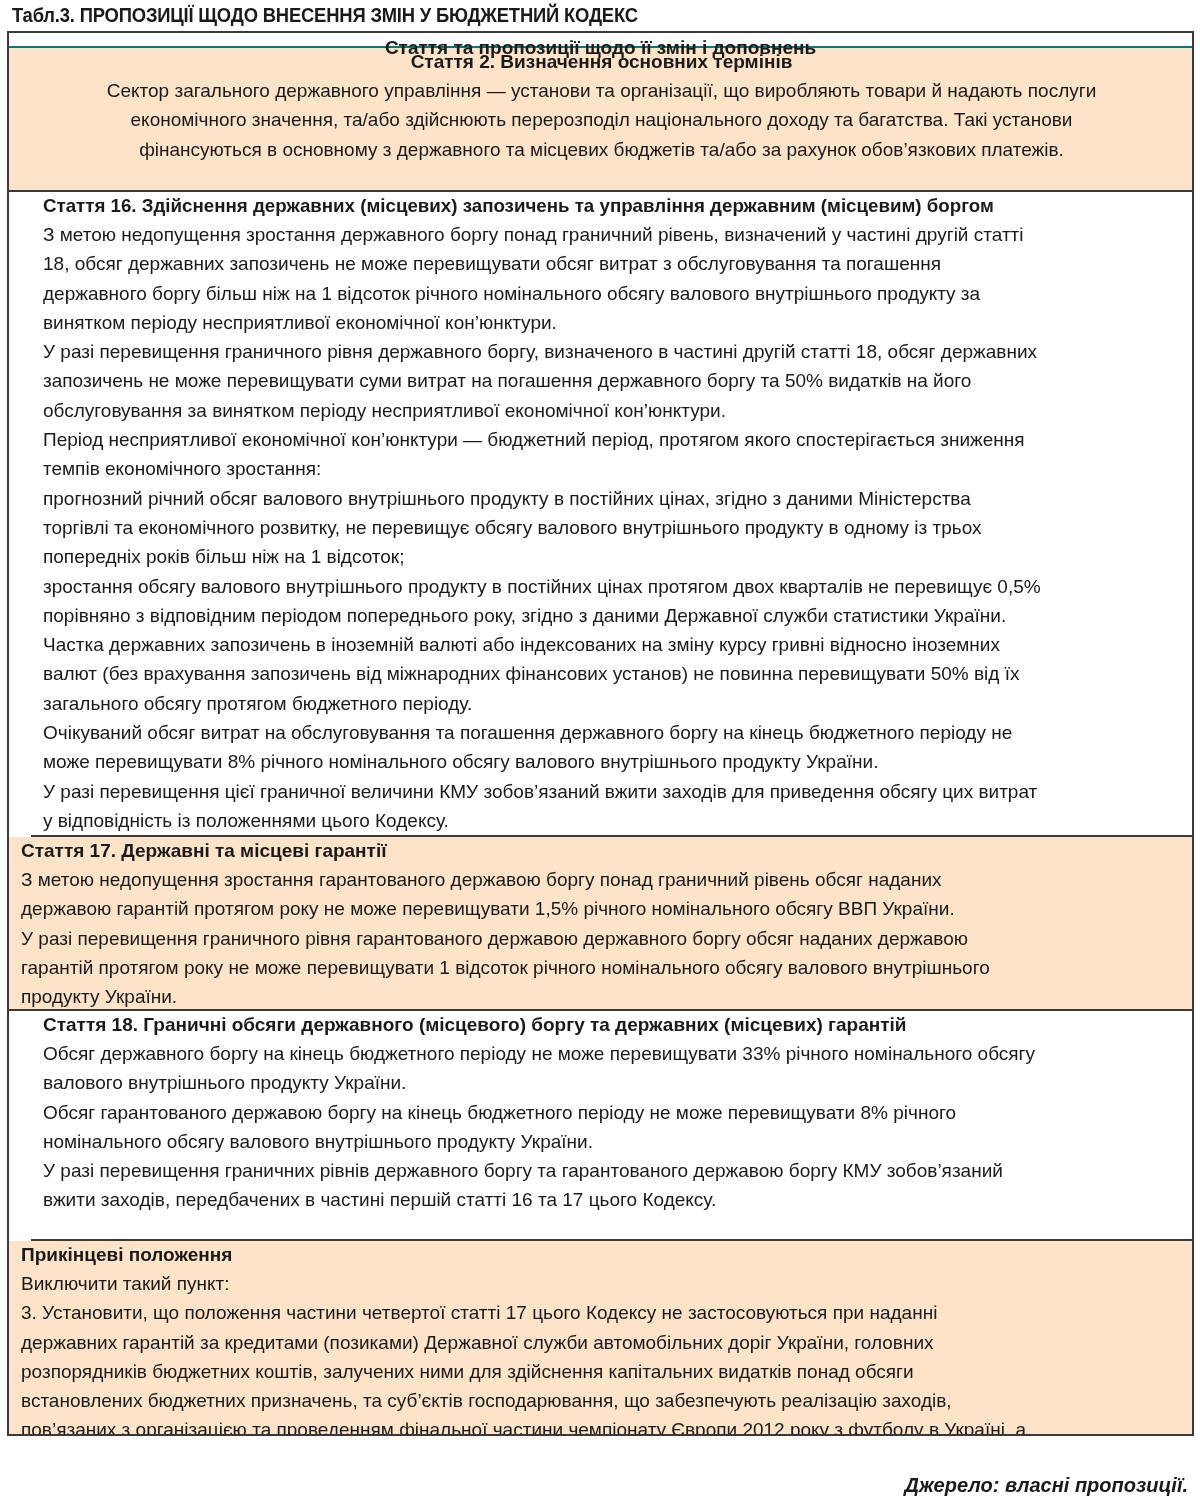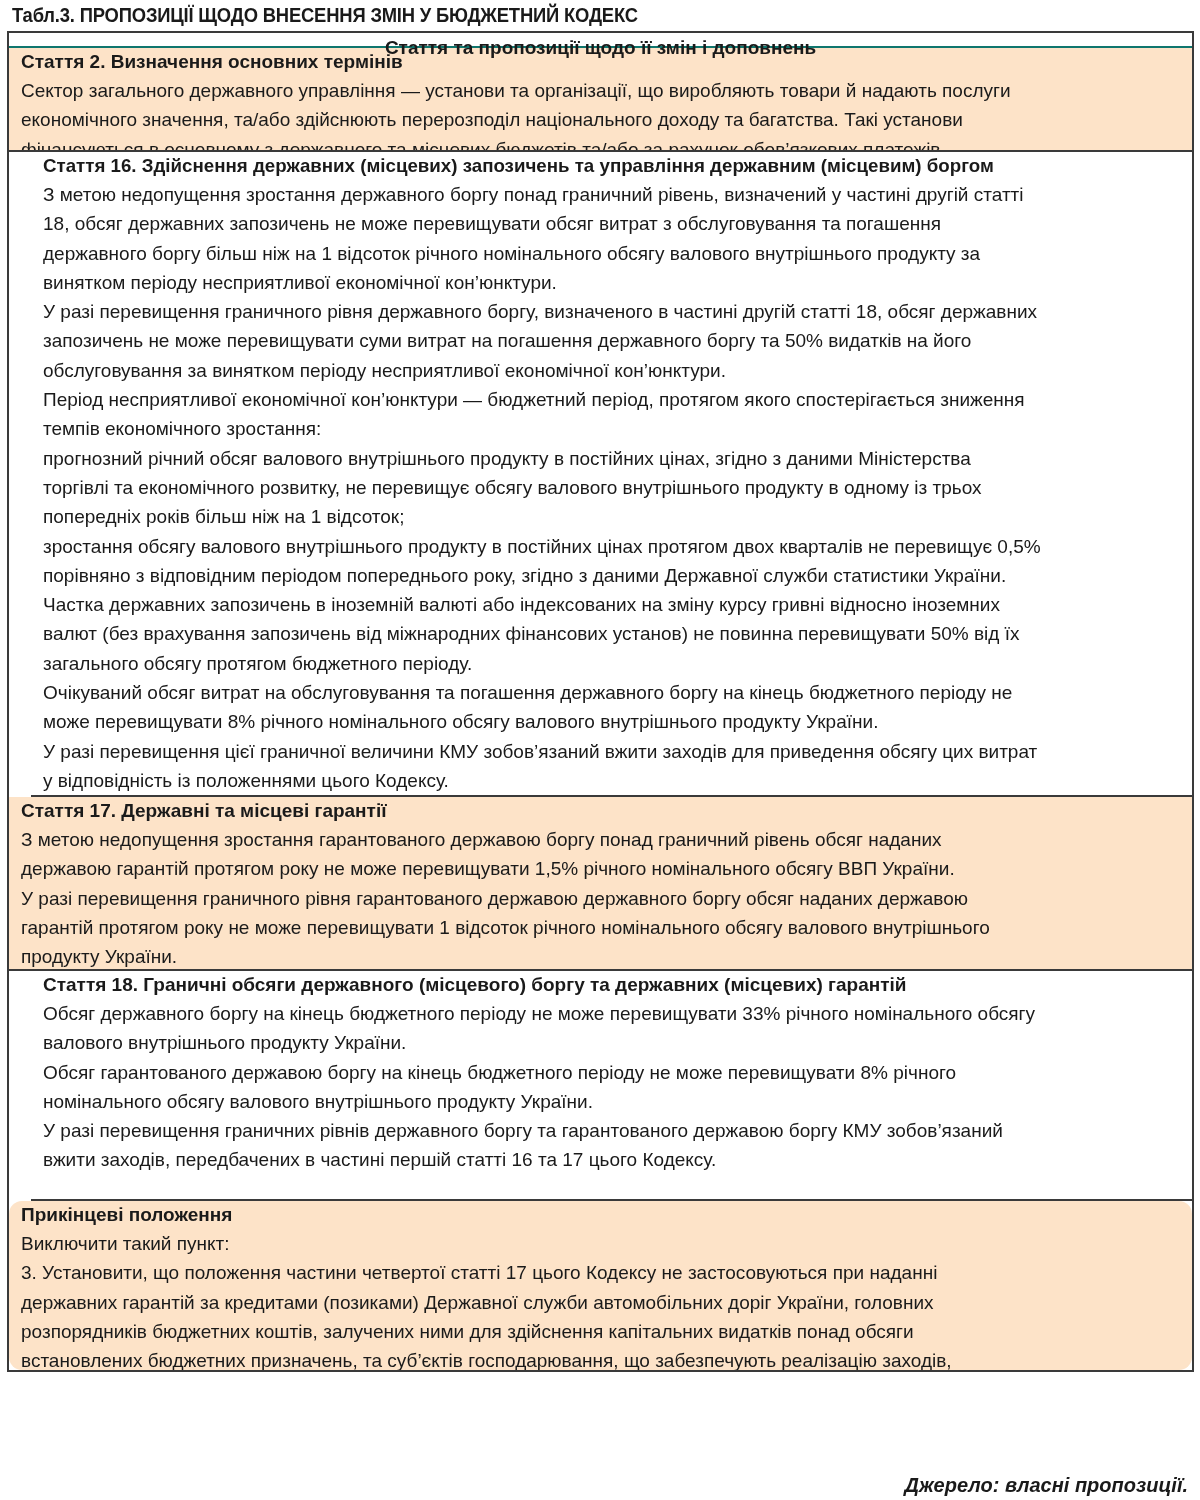--- a/index.html
+++ b/index.html
@@ -86,21 +86,21 @@
     }
   </style>
 </head>
 <body>
 
 <div class="page-title">Табл.3. ПРОПОЗИЦІЇ ЩОДО ВНЕСЕННЯ ЗМІН У БЮДЖЕТНИЙ КОДЕКС</div>
 
 <div class="doc-table">
   <div class="table-header">Стаття та пропозиції щодо її змін і доповнень</div>
 
-  <div class="article shaded" style="height:104px;">
+  <div class="article shaded" style="height:144px;text-align:center;">
     <div class="article-title">Стаття 2. Визначення основних термінів</div>
     <div class="article-line">Сектор загального державного управління — установи та організації, що виробляють товари й надають послуги</div>
     <div class="article-line">економічного значення, та/або здійснюють перерозподіл національного доходу та багатства. Такі установи</div>
     <div class="article-line">фінансуються в основному з державного та місцевих бюджетів та/або за рахунок обов’язкових платежів.</div>
   </div>
 
   <div class="article plain" style="height:645px;">
     <div class="article-title" style="transform:scaleX(0.985);">Стаття 16. Здійснення державних (місцевих) запозичень та управління державним (місцевим) боргом</div>
     <div class="article-line">З метою недопущення зростання державного боргу понад граничний рівень, визначений у частині другій статті</div>
     <div class="article-line">18, обсяг державних запозичень не може перевищувати обсяг витрат з обслуговування та погашення</div>
@@ -137,21 +137,21 @@
   <div class="article plain" style="height:230px;">
     <div class="article-title">Стаття 18. Граничні обсяги державного (місцевого) боргу та державних (місцевих) гарантій</div>
     <div class="article-line">Обсяг державного боргу на кінець бюджетного періоду не може перевищувати 33% річного номінального обсягу</div>
     <div class="article-line">валового внутрішнього продукту України.</div>
     <div class="article-line">Обсяг гарантованого державою боргу на кінець бюджетного періоду не може перевищувати 8% річного</div>
     <div class="article-line">номінального обсягу валового внутрішнього продукту України.</div>
     <div class="article-line">У разі перевищення граничних рівнів державного боргу та гарантованого державою боргу КМУ зобов’язаний</div>
     <div class="article-line">вжити заходів, передбачених в частині першій статті 16 та 17 цього Кодексу.</div>
   </div>
 
-  <div class="article shaded" style="height:169px;border-radius:13px;">
+  <div class="article shaded" style="height:193px;">
     <div class="article-title">Прикінцеві положення</div>
     <div class="article-line">Виключити такий пункт:</div>
     <div class="article-line">3. Установити, що положення частини четвертої статті 17 цього Кодексу не застосовуються при наданні</div>
     <div class="article-line">державних гарантій за кредитами (позиками) Державної служби автомобільних доріг України, головних</div>
     <div class="article-line">розпорядників бюджетних коштів, залучених ними для здійснення капітальних видатків понад обсяги</div>
     <div class="article-line">встановлених бюджетних призначень, та суб’єктів господарювання, що забезпечують реалізацію заходів,</div>
     <div class="article-line">пов’язаних з організацією та проведенням фінальної частини чемпіонату Європи 2012 року з футболу в Україні, а</div>
     <div class="article-line">також реалізацію міжнародного проекту «Циклон-4».</div>
   </div>
 </div>

